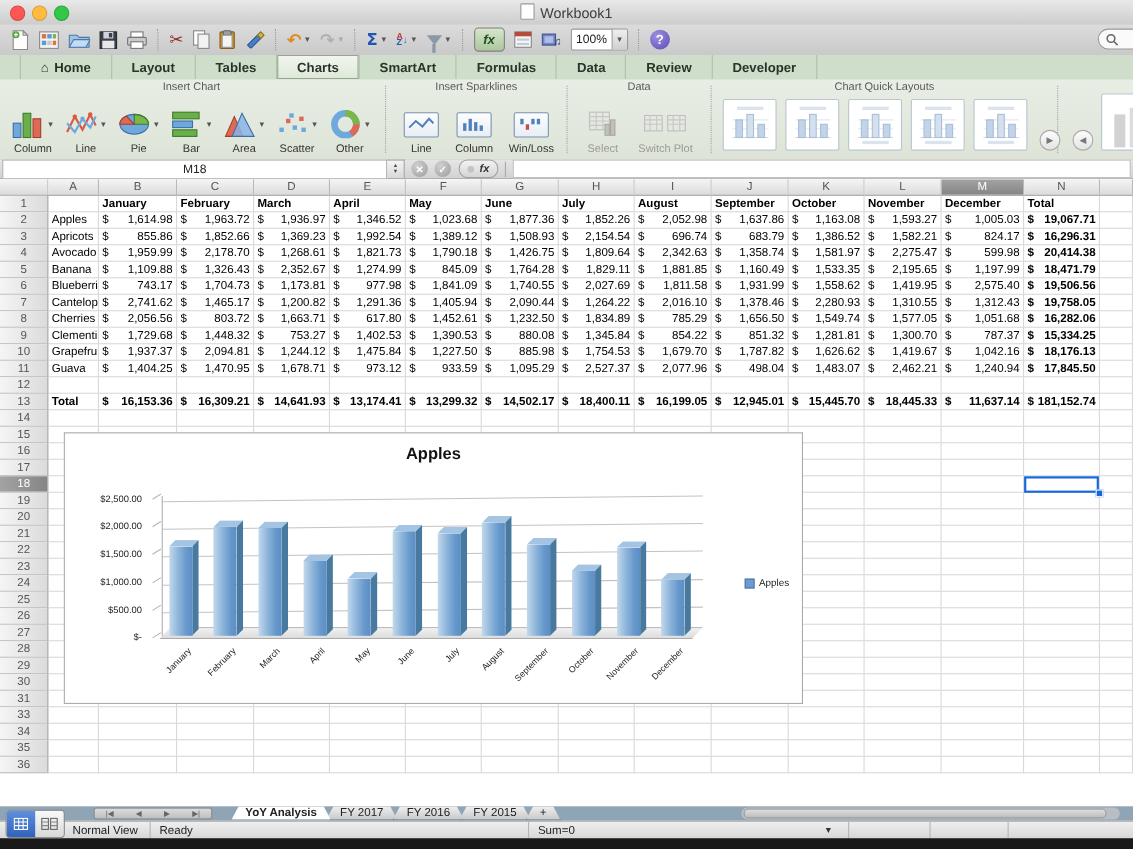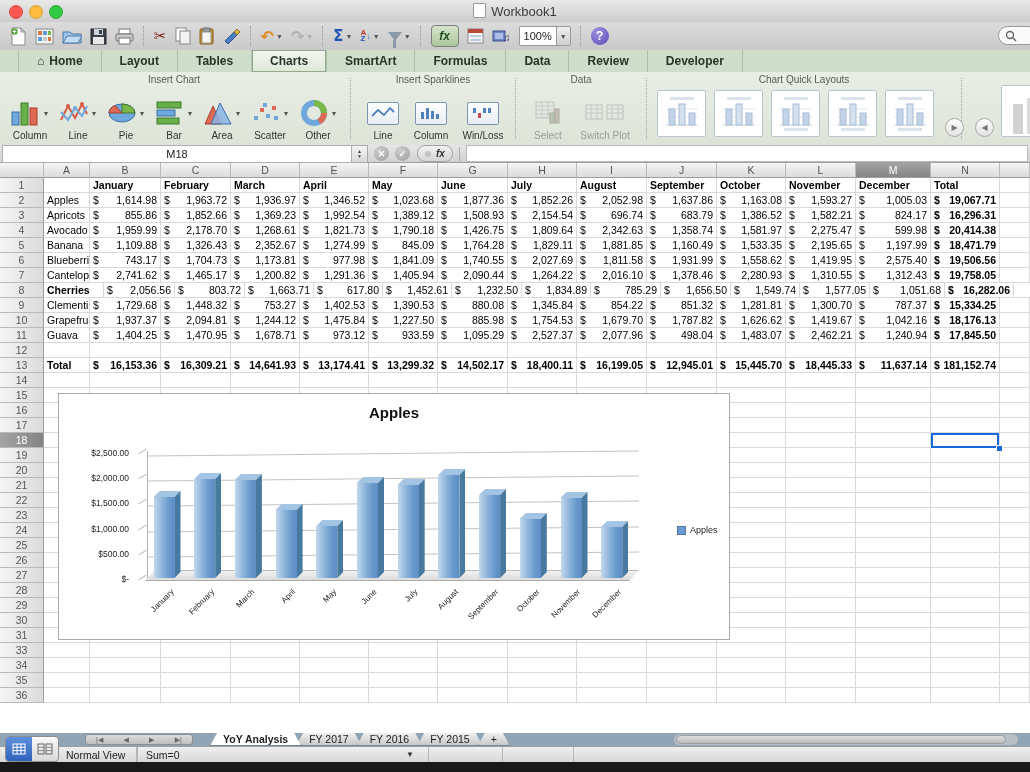--- a/index.html
+++ b/index.html
@@ -944,21 +944,21 @@
           <span class="cv">1,312.43</span>
         </div>
         <div class="cell b" style="width: 69px;">
           <span class="cs">$</span>
           <span class="cv">19,758.05</span>
         </div>
         <div class="cell" style="width: 30px;"></div>
       </div>
       <div class="gr">
         <div class="rh">8</div>
-        <div class="cell" style="width: 60px; font-weight: bold;">Cherries</div>
+        <div class="cell" style="width: 46px;">Cherries</div>
         <div class="cell" style="width: 71px;">
           <span class="cs">$</span>
           <span class="cv">2,056.56</span>
         </div>
         <div class="cell" style="width: 70px;">
           <span class="cs">$</span>
           <span class="cv">803.72</span>
         </div>
         <div class="cell" style="width: 69px;">
           <span class="cs">$</span>
@@ -1726,20 +1726,21 @@
       <div class="stab">+</div>
     </div>
   <div id="hscroll">
       <div id="hthumb"></div>
     </div>
 </div>
 
 <div id="statusbar">
   <div id="sb-view">Normal View</div>
   <div class="sbsep"></div>
+  <div id="sb-ready">Ready</div>
   <div class="sbsep"></div>
   <div id="sb-sum">
       <span>Sum=0</span>
       <span class="sarrow">▼</span>
     </div>
   <div class="sbsep"></div>
     <div class="sbcellA"></div>
   <div class="sbsep"></div>
     <div class="sbcellB"></div>
   <div class="sbsep"></div>

